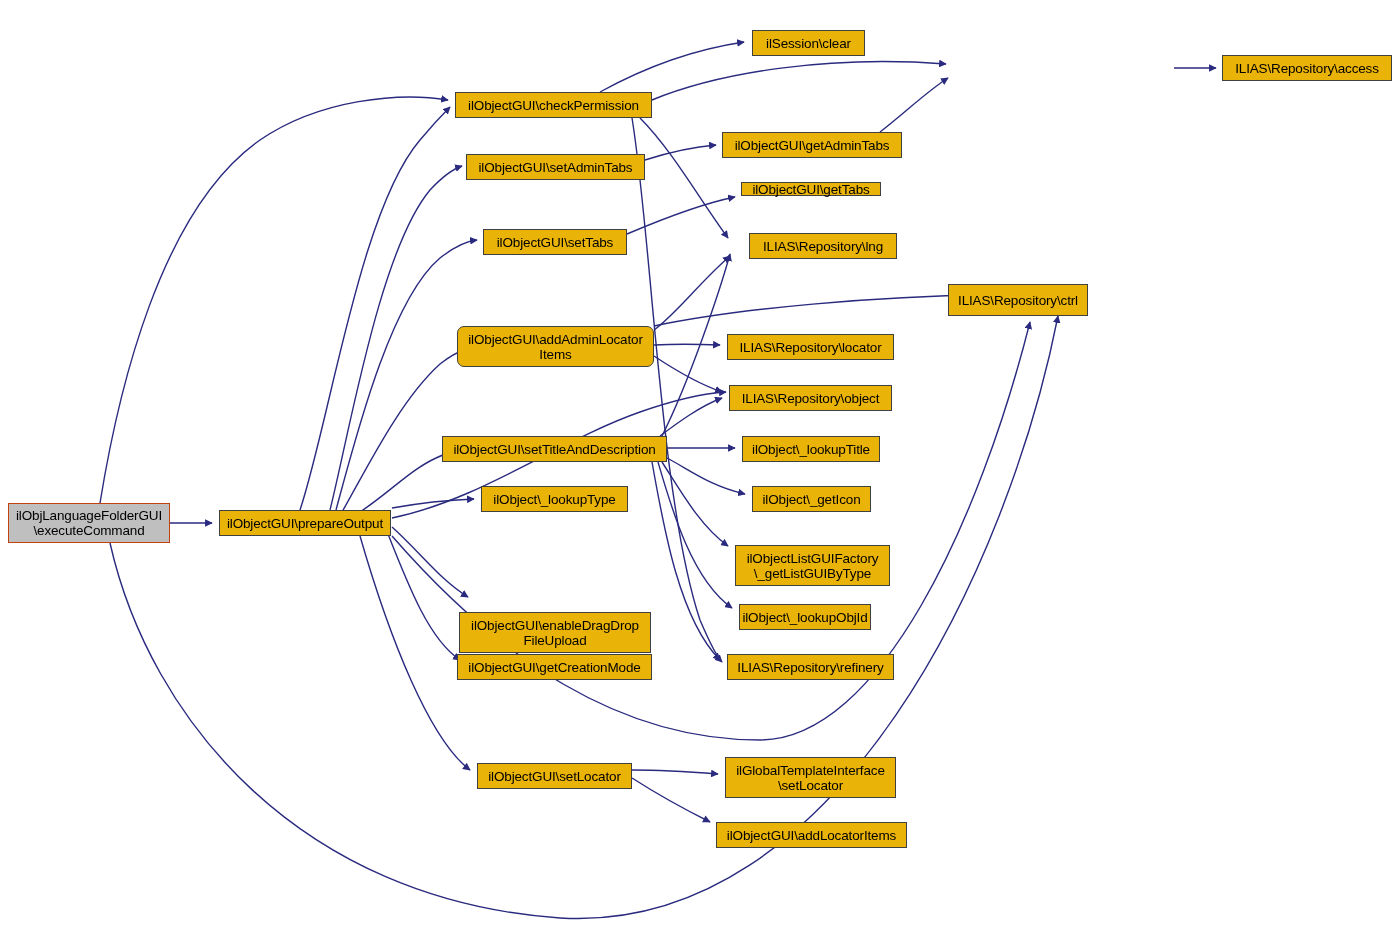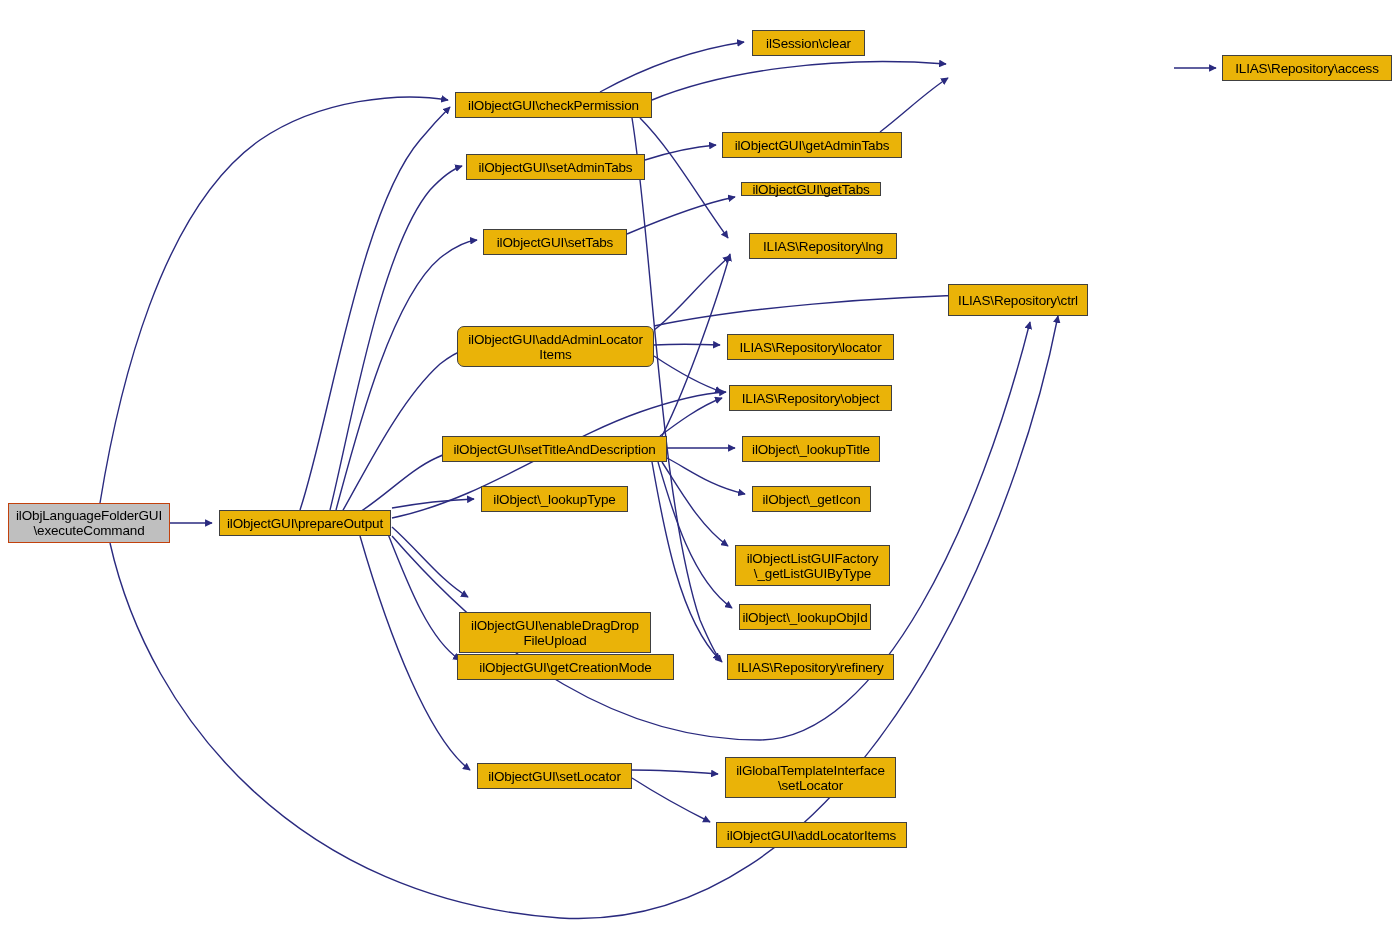--- a/index.html
+++ b/index.html
@@ -118,21 +118,21 @@
   <div class="node" style="left:457px; top:326px; width:197px; height:41px;border-radius:7px;">ilObjectGUI\addAdminLocator
 Items</div>
 
   <div class="node" style="left:442px; top:436px; width:225px; height:26px;">ilObjectGUI\setTitleAndDescription</div>
 
   <div class="node" style="left:481px; top:486px; width:147px; height:26px;">ilObject\_lookupType</div>
 
   <div class="node" style="left:459px; top:588px; width:192px; height:41px;margin-top:24px;">ilObjectGUI\enableDragDrop
 FileUpload</div>
 
-  <div class="node" style="left:457px; top:654px; width:217px; height:26px;">ilObjectGUI\getCreationMode</div>
+  <div class="node" style="left:457px; top:654px; width:195px; height:26px;">ilObjectGUI\getCreationMode</div>
 
   <div class="node" style="left:477px; top:763px; width:155px; height:26px;">ilObjectGUI\setLocator</div>
 
   <div class="node" style="left:752px; top:30px; width:113px; height:26px;">ilSession\clear</div>
 
   <div class="node" style="left:722px; top:132px; width:180px; height:26px;">ilObjectGUI\getAdminTabs</div>
 
   <div class="node" style="left:741px; top:182px; width:140px; height:14px;">ilObjectGUI\getTabs</div>
 
   <div class="node" style="left:737px; top:233px; width:148px; height:26px;margin-left:12px;">ILIAS\Repository\lng</div>

